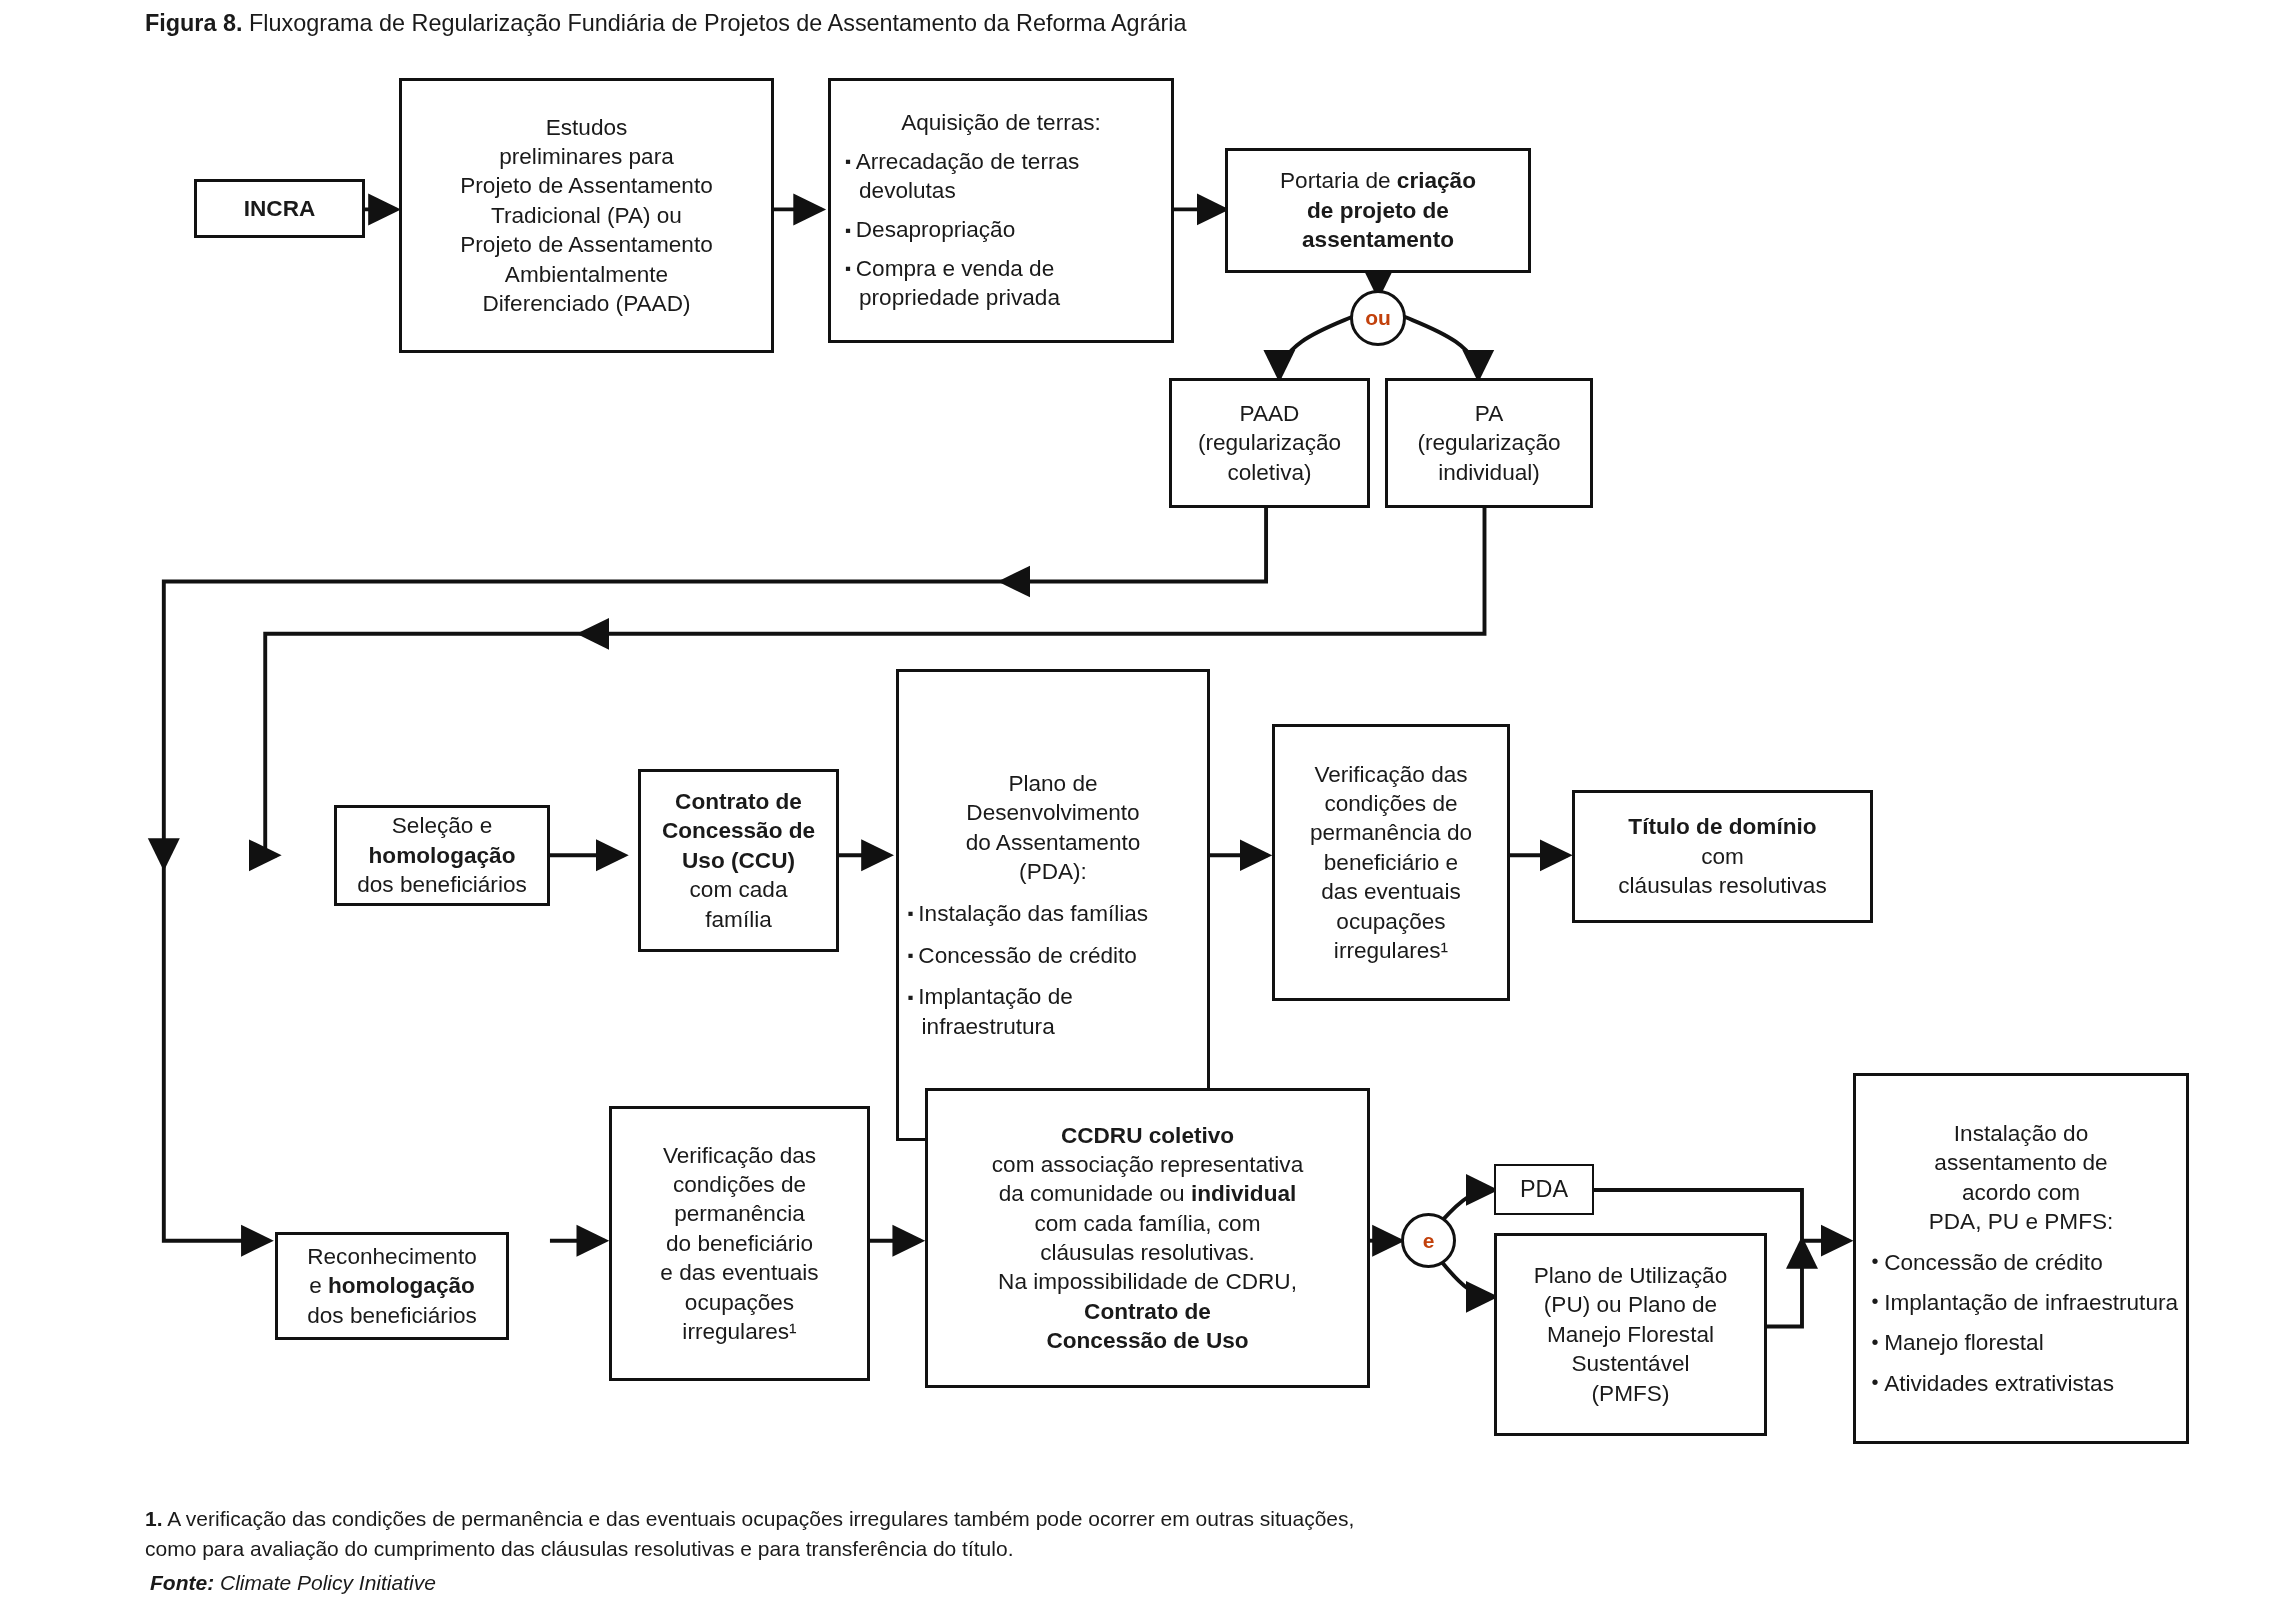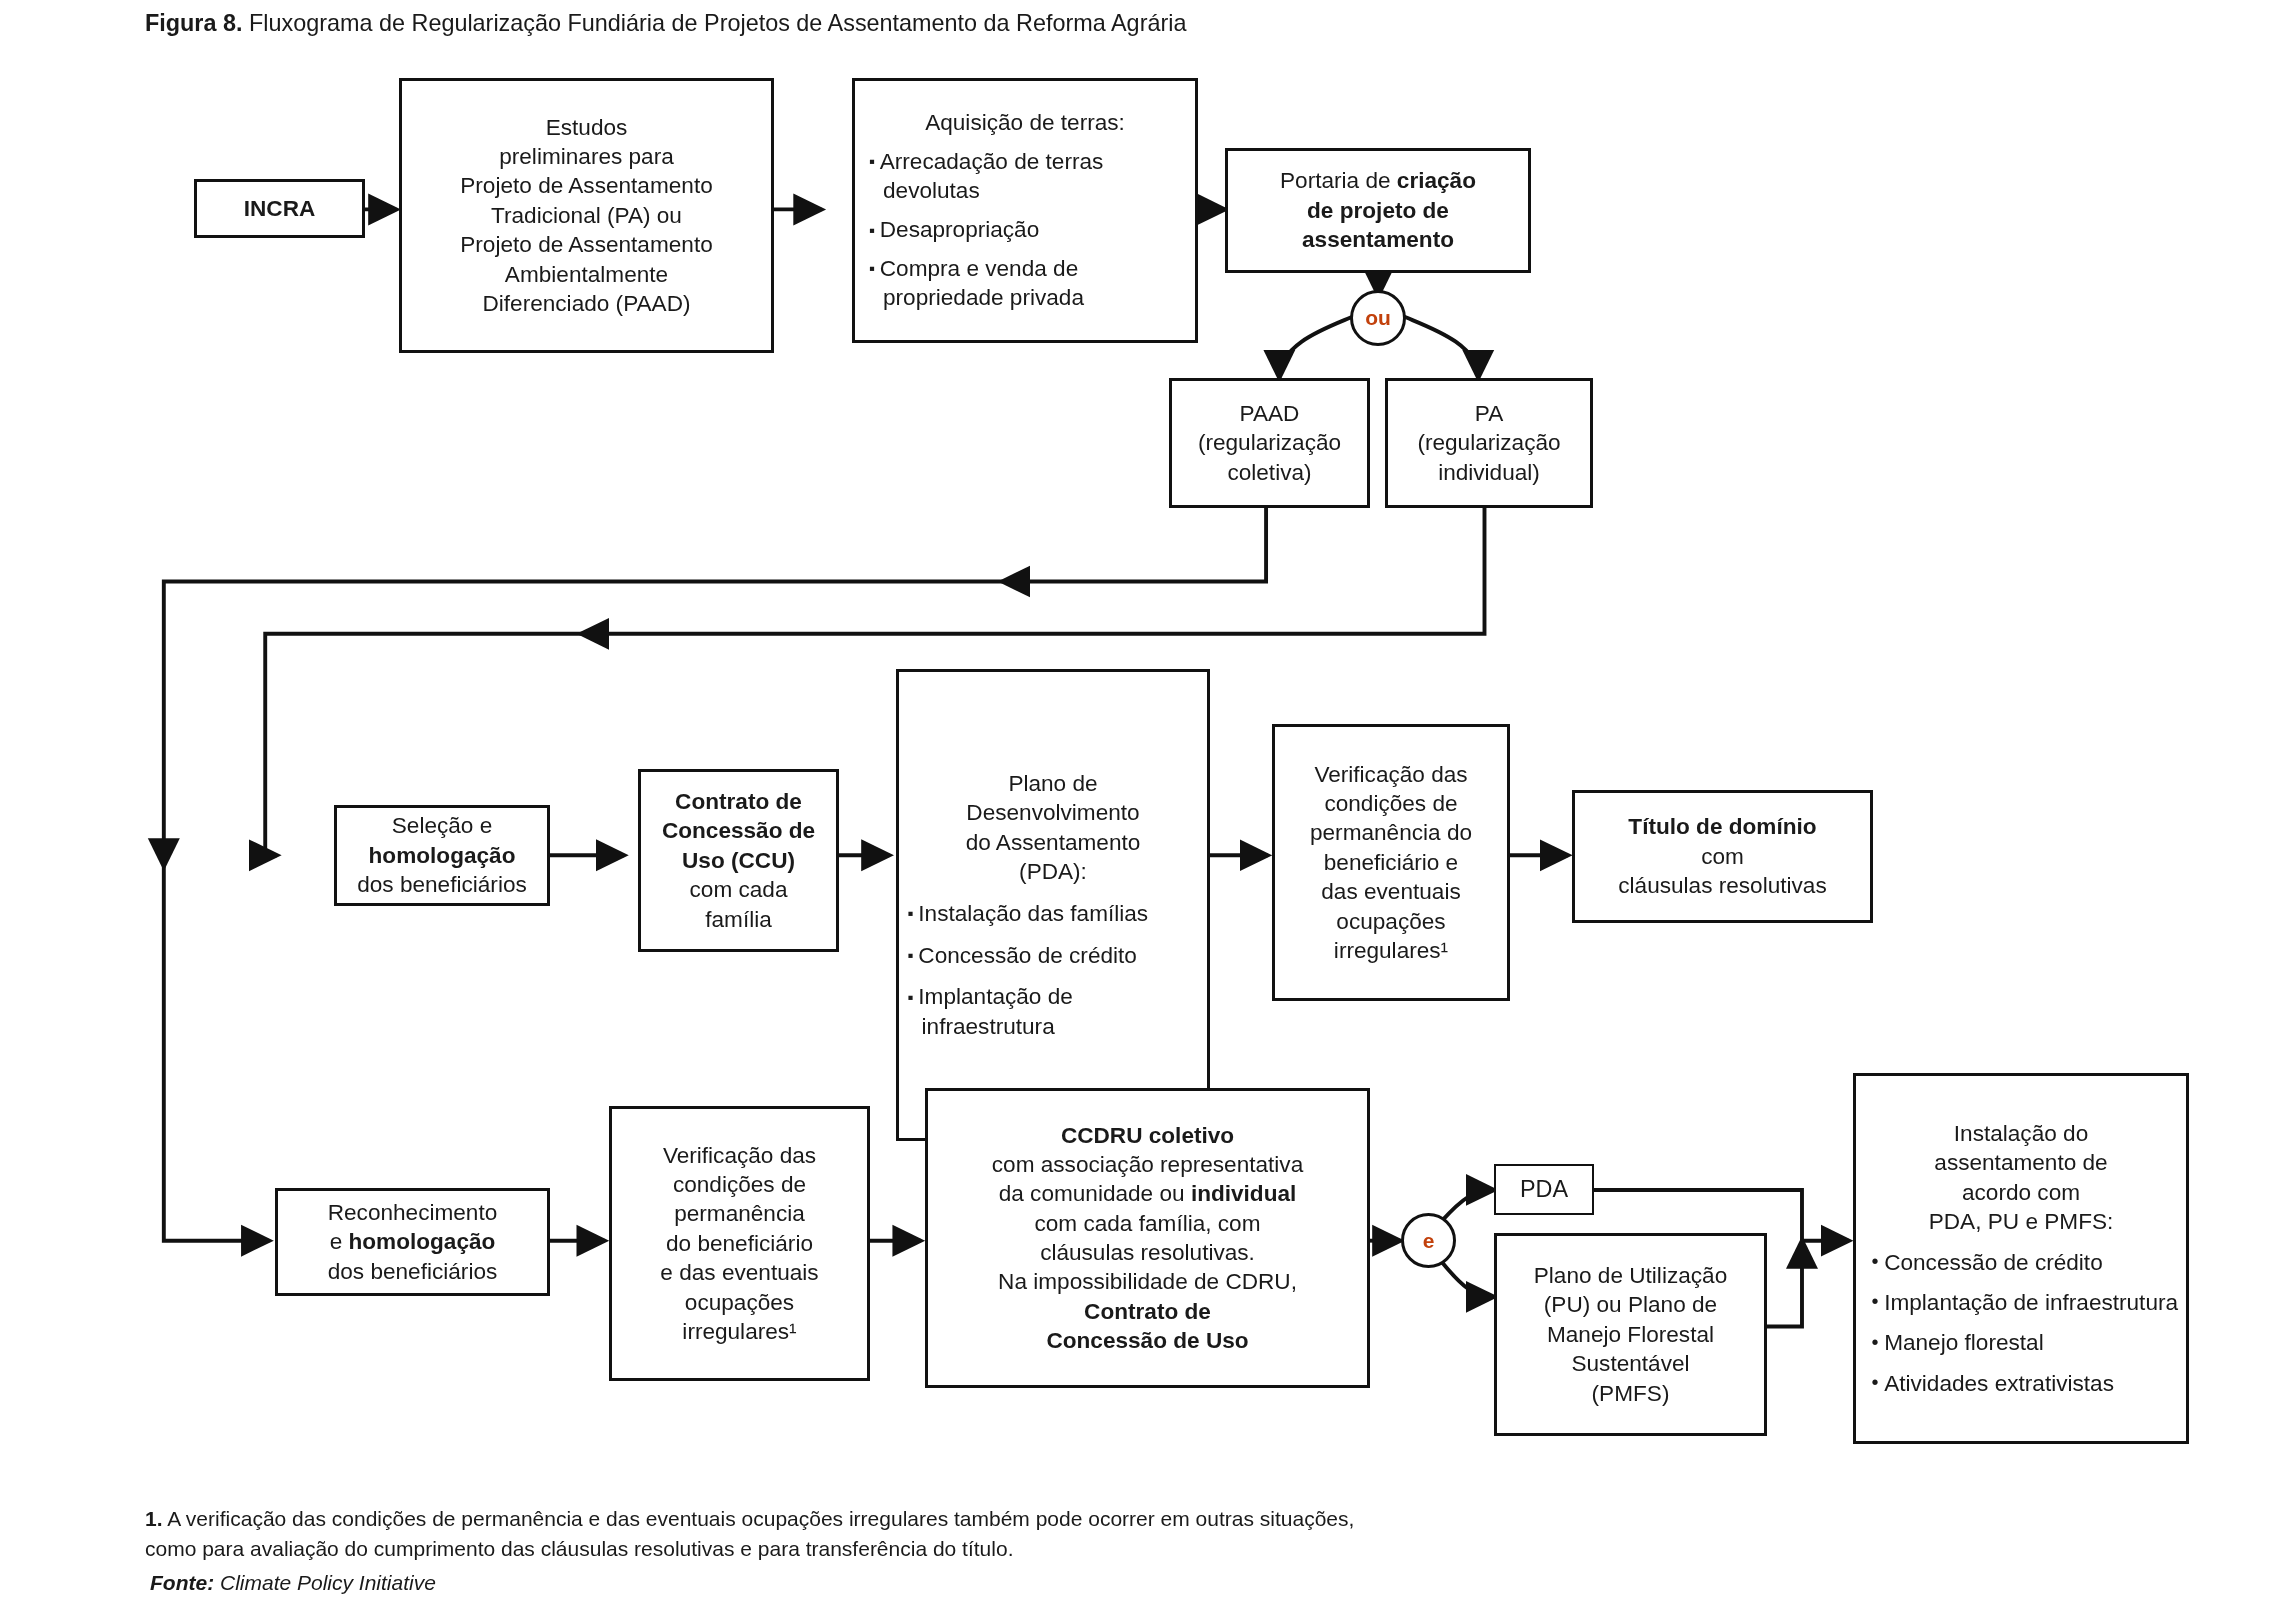--- a/index.html
+++ b/index.html
@@ -167,21 +167,21 @@
   <div class="box" style="left:399px; top:78px; width:375px; height:275px;">
     <span class="ln">Estudos</span>
     <span class="ln">preliminares para</span>
     <span class="ln">Projeto de Assentamento</span>
     <span class="ln">Tradicional (PA) ou</span>
     <span class="ln">Projeto de Assentamento</span>
     <span class="ln">Ambientalmente</span>
     <span class="ln">Diferenciado (PAAD)</span>
   </div>
 
-  <div class="box" style="left:852px; top:78px; width:346px; height:265px; align-items:flex-start; padding:11px 14px;">
+  <div class="box" style="left:828px; top:78px; width:346px; height:265px; align-items:flex-start; padding:11px 14px;">
     <span class="ln" style="text-align:center;">Aquisição de terras:</span>
     <span class="bul" style="margin-top:9.4px;">Arrecadação de terras devolutas</span>
     <span class="bul" style="margin-top:9.4px;">Desapropriação</span>
     <span class="bul" style="margin-top:9.4px;">Compra e venda de propriedade privada</span>
   </div>
 
   <div class="box" style="left:1225px; top:148px; width:306px; height:125px;">
     <span class="ln">
       <span>Portaria de </span><span class="inline-b">criação</span>
     </span>
@@ -238,21 +238,21 @@
     <span class="ln">ocupações</span>
     <span class="ln">irregulares¹</span>
   </div>
 
   <div class="box" style="left:1572px; top:790px; width:301px; height:133px;">
     <span class="ln b">Título de domínio</span>
     <span class="ln">com</span>
     <span class="ln">cláusulas resolutivas</span>
   </div>
 
-  <div class="box" style="left:275px; top:1188px; width:275px; height:108px;align-items:center;">
+  <div class="box" style="left:275px; top:1232px; width:234px; height:108px;align-items:center;">
     <span class="ln">Reconhecimento</span>
     <span class="ln">
       <span>e </span><span class="inline-b">homologação</span>
     </span>
     <span class="ln">dos beneficiários</span>
   </div>
 
   <div class="box" style="left:609px; top:1106px; width:261px; height:275px;">
     <span class="ln">Verificação das</span>
     <span class="ln">condições de</span>

